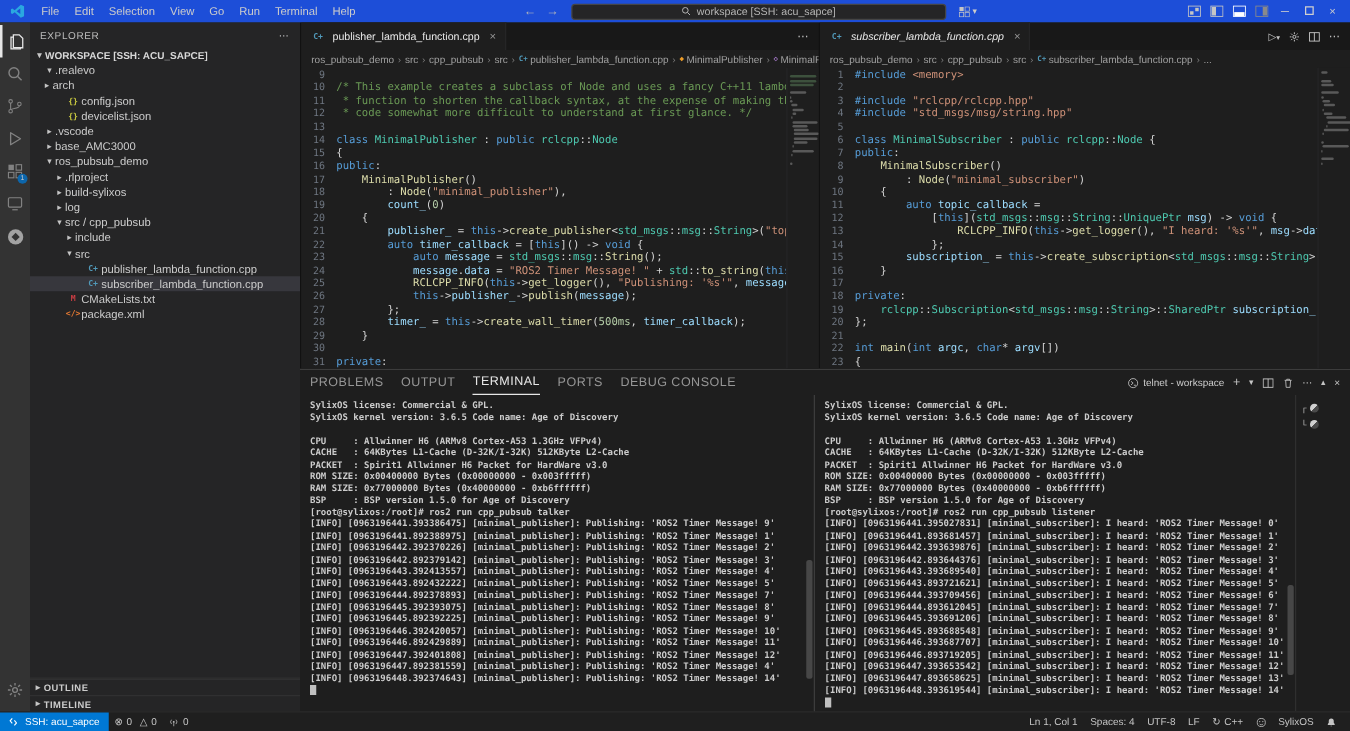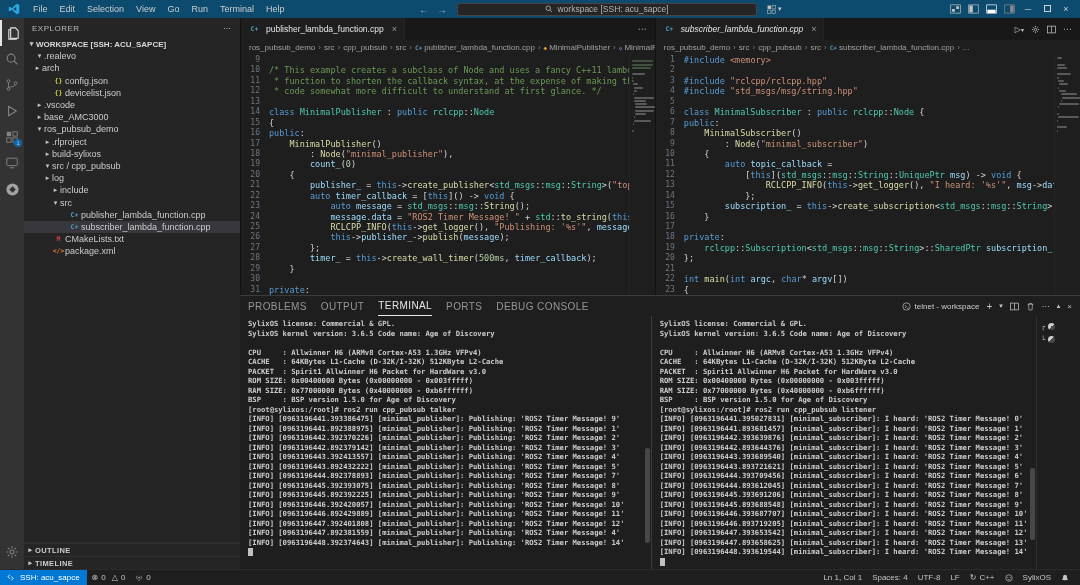--- a/index.html
+++ b/index.html
@@ -1,21 +1,21 @@
 <!DOCTYPE html>
 <html><head>
 <meta charset="utf-8">
 <style>
   * { margin:0; padding:0; box-sizing:border-box; }
   html,body { width:1080px; height:585px; background:#1e1e1e; overflow:hidden; }
   body { font-family:"Liberation Sans", sans-serif; color:#cccccc; }
   .app { width:1080px; height:585px; display:flex; flex-direction:column; background:#1e1e1e; }
 
   
-  .titlebar { height:18px; background:#0c4a6e; display:flex; align-items:center; font-size:9px; color:#cccccc; flex:none; }
+  .titlebar { height:18px; background:#1d4ed8; display:flex; align-items:center; font-size:9px; color:#cccccc; flex:none; }
   .vscode-logo { width:14px; height:12px; margin:0 6px 0 7px; flex:none; }
   .menu-item { padding:0 6px; cursor:default; }
   .tb-nav { margin-left:auto; display:flex; gap:8px; color:#b9b9b9; font-size:10px; }
   .searchbox { width:300px; height:13px; background:#252526; border:1px solid #454545; border-radius:3px; margin:0 10px; display:flex; align-items:center; justify-content:center; font-size:8.5px; color:#b5b5b5; gap:4px; }
   .tb-right { margin-left:auto; display:flex; align-items:center; gap:7px; padding-right:8px; }
   .win-btn { font-size:9px; color:#cfcfcf; width:12px; text-align:center; }
   .sq { display:inline-block; width:7px; height:7px; border:1px solid #cfcfcf; }
 
   
   .main { flex:1; display:flex; min-height:0; }
@@ -254,26 +254,26 @@
           </div>
           <div class="trow" style="padding-left:19px">
             <span class="chev">▸</span>
             <span class="tlabel">.rlproject</span>
           </div>
           <div class="trow" style="padding-left:19px">
             <span class="chev">▸</span>
             <span class="tlabel">build-sylixos</span>
           </div>
           <div class="trow" style="padding-left:19px">
+            <span class="chev">▸</span>
+            <span class="tlabel">log</span>
+          </div>
+          <div class="trow" style="padding-left:19px">
             <span class="chev">▾</span>
             <span class="tlabel">src / cpp_pubsub</span>
-          </div>
-          <div class="trow" style="padding-left:19px">
-            <span class="chev">▸</span>
-            <span class="tlabel">log</span>
           </div>
           <div class="trow" style="padding-left:27px">
             <span class="chev">▸</span>
             <span class="tlabel">include</span>
           </div>
           <div class="trow" style="padding-left:27px">
             <span class="chev">▾</span>
             <span class="tlabel">src</span>
           </div>
           <div class="trow" style="padding-left:35px">

